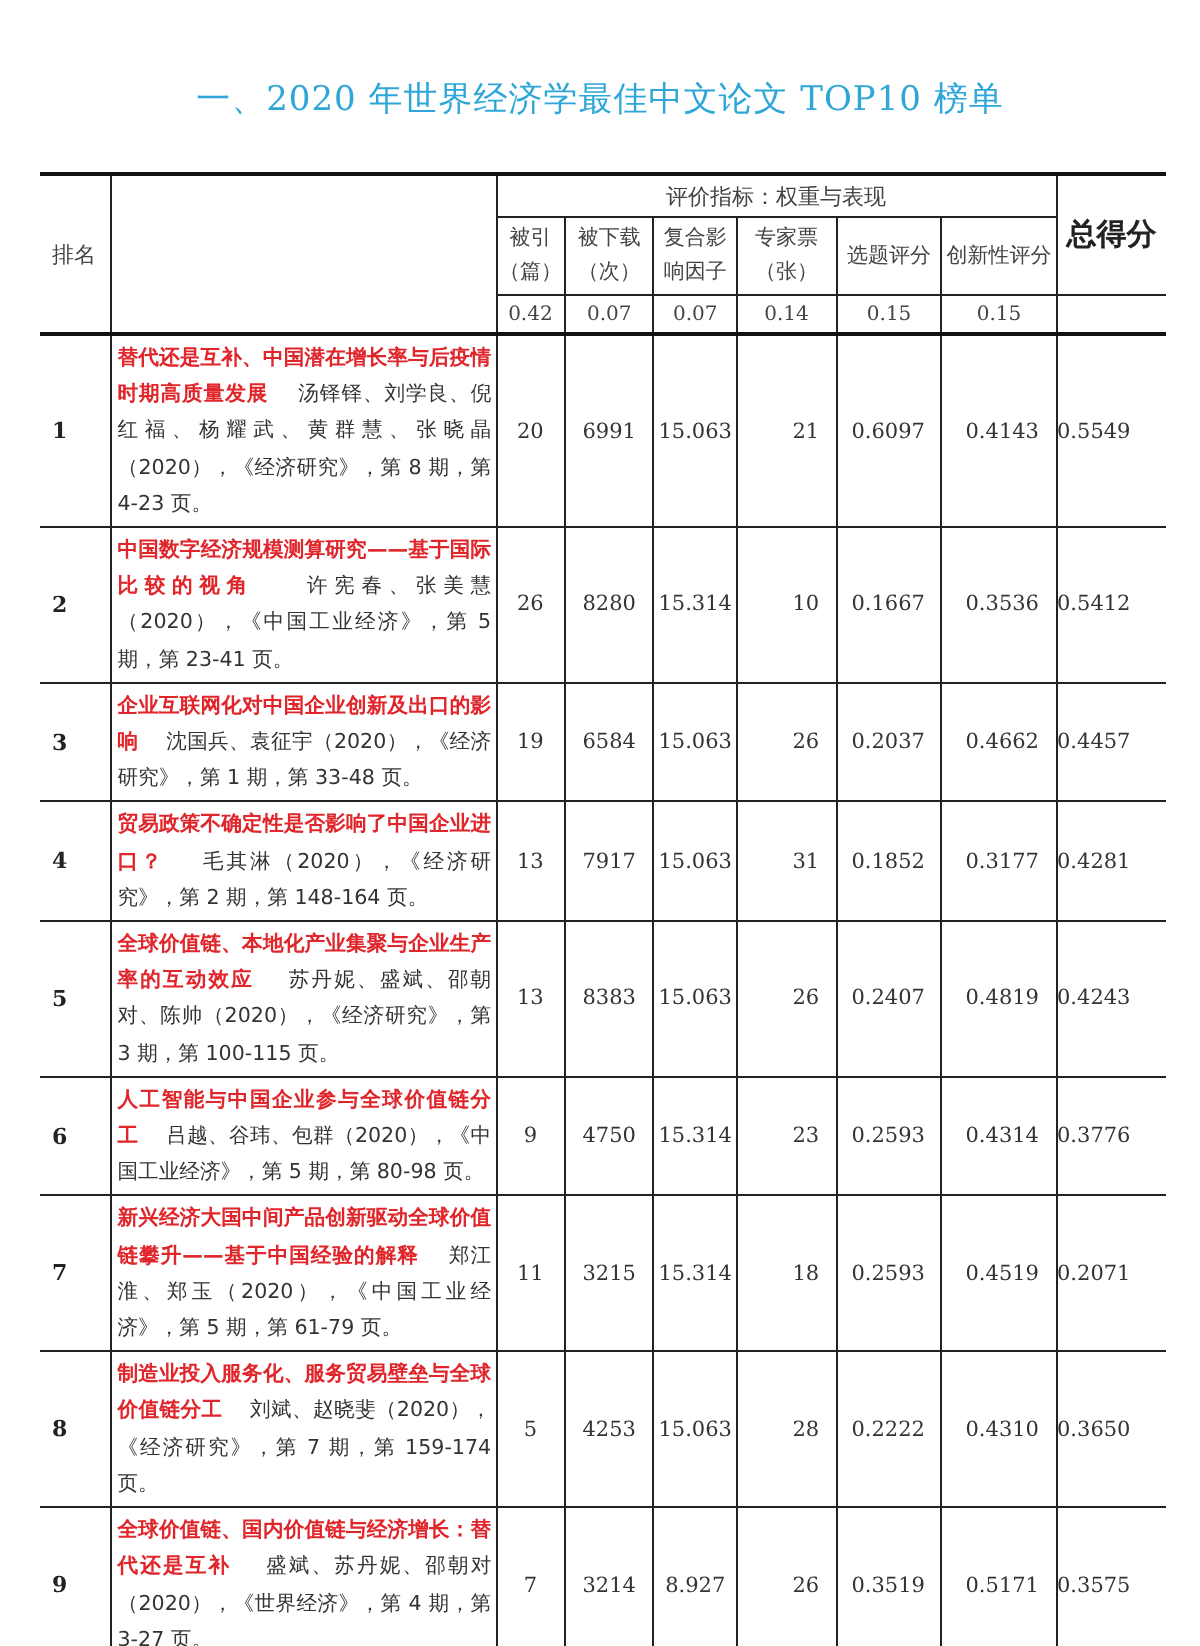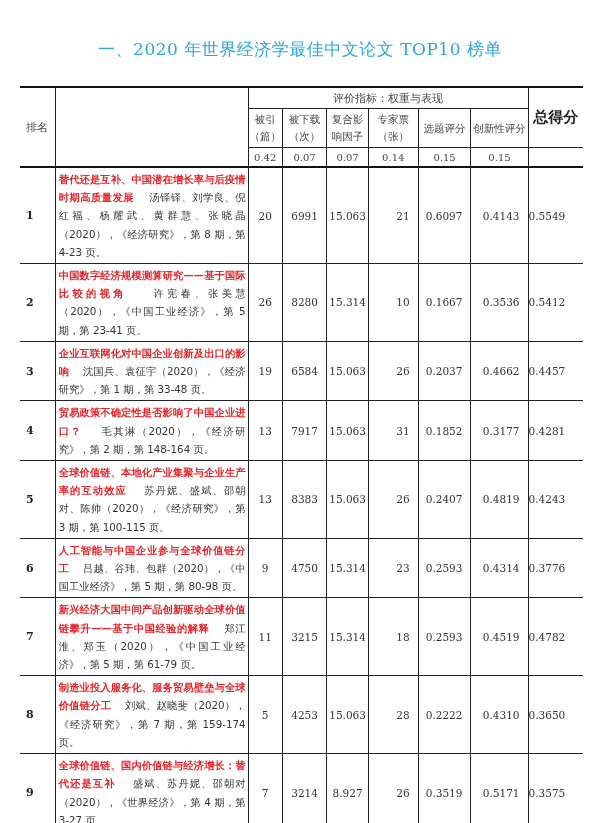--- a/index.html
+++ b/index.html
@@ -155,21 +155,21 @@
       </tr>
       <tr style="height: 73px;">
         <td class="rank-cell">7</td>
         <td class="paper"><span class="ptitle">新兴经济大国中间产品创新驱动全球价值链攀升——基于中国经验的解释</span><span>&nbsp;&nbsp;&nbsp;&nbsp;</span><span class="authors">郑江淮、郑玉（2020），《中国工业经济》，第 5 期，第 61-79 页。</span></td>
         <td class="num">11</td>
         <td class="num">3215</td>
         <td class="num">15.314</td>
         <td class="num right">18</td>
         <td class="num right">0.2593</td>
         <td class="num right">0.4519</td>
-        <td class="num total">0.4782</td>
+        <td class="num total">0.2071</td>
       </tr>
       <tr style="height: 57px;">
         <td class="rank-cell">8</td>
         <td class="paper"><span class="ptitle">制造业投入服务化、服务贸易壁垒与全球价值链分工</span><span>&nbsp;&nbsp;&nbsp;&nbsp;</span><span class="authors">刘斌、赵晓斐（2020），《经济研究》，第 7 期，第 159-174 页。</span></td>
         <td class="num">5</td>
         <td class="num">4253</td>
         <td class="num">15.063</td>
         <td class="num right">28</td>
         <td class="num right">0.2222</td>
         <td class="num right">0.4310</td>

